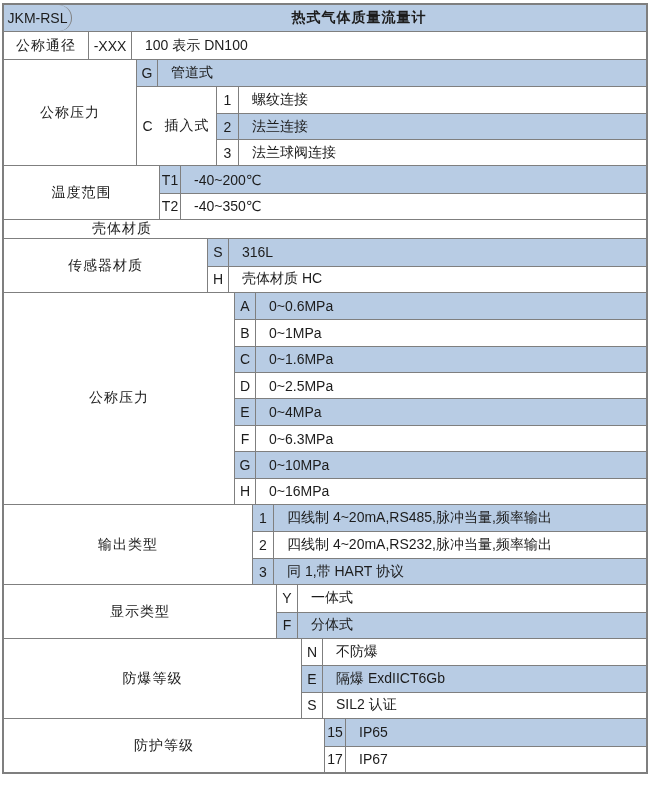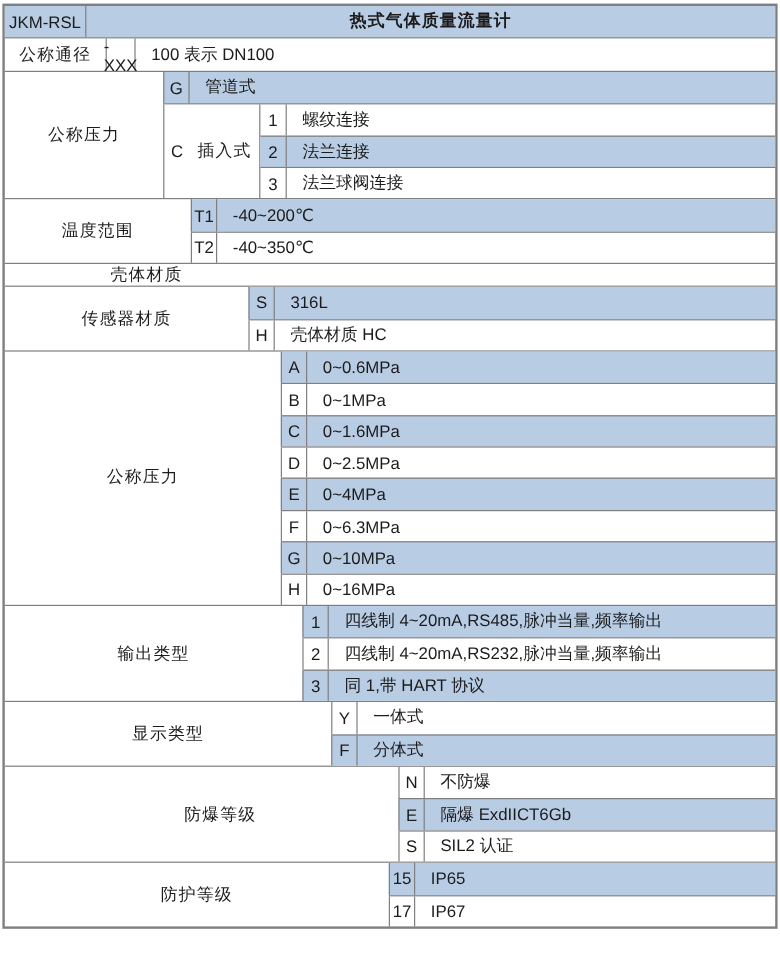--- a/index.html
+++ b/index.html
@@ -29,40 +29,40 @@
   }
   .rows{flex:1;display:flex;flex-direction:column;min-width:0;}
   .r{display:flex;align-items:stretch;height:var(--rh);}
   .r + .r{border-top:1px solid var(--bd);}
   .r.tall{height:calc(var(--rh) * 3);}
   .code{
     flex:none;width:22px;
     border-left:1px solid var(--bd);border-right:1px solid var(--bd);
     display:flex;align-items:center;justify-content:center;
   }
-  .code.wide{width:25px;}
+  .code.wide{width:44px;}
   .val{
     flex:1;display:flex;align-items:center;
     padding-left:13px;min-width:0;white-space:nowrap;overflow:hidden;text-align:center;
   }
   .shaded{background:var(--blue);}
   
   .hdr{display:flex;height:var(--rh);}
   .hdr .model{
     flex:none;width:68px;border-right:1px solid var(--bd);
-    display:flex;align-items:center;justify-content:center;
+    display:flex;align-items:center;justify-content:center;border-radius:13px;
   }
   .hdr .title{
     flex:1;display:flex;align-items:center;justify-content:center;
     font-weight:bold;letter-spacing:1px;
   }
   
   .lb0{width:84px;} .lb1{width:132px;} .lb2{width:155px;} .lb3{width:180px;margin-left:28px;}
   .lb4{width:203px;} .lb5{width:230px;text-align:right;} .lb6{width:248px;} .lb7{width:272px;}
-  .lb8{width:297px;margin-left:31px;} .lb9{width:320px;}
+  .lb8{width:297px;} .lb9{width:320px;}
   
   .ins-block{display:flex;align-items:stretch;flex:1;}
   .sub-lbl{
     flex:none;width:59px;border-right:1px solid var(--bd);
     display:flex;align-items:center;justify-content:center;letter-spacing:1px;
   }
   .ins-block .code.first{border-right:0;}
   .sub-rows{flex:1;display:flex;flex-direction:column;min-width:0;}
   .sub-rows .code{border-left:0;}
 </style>

